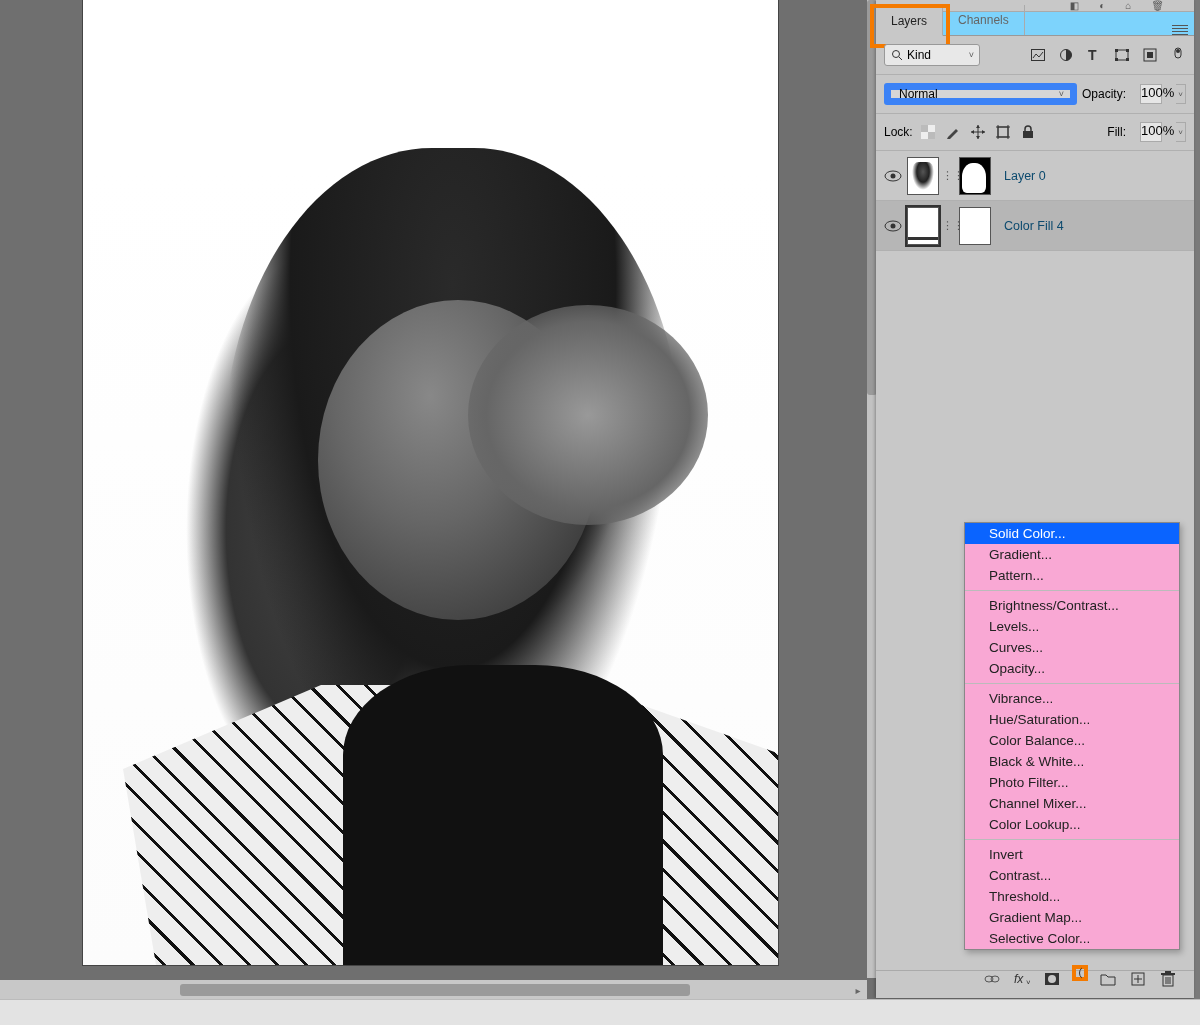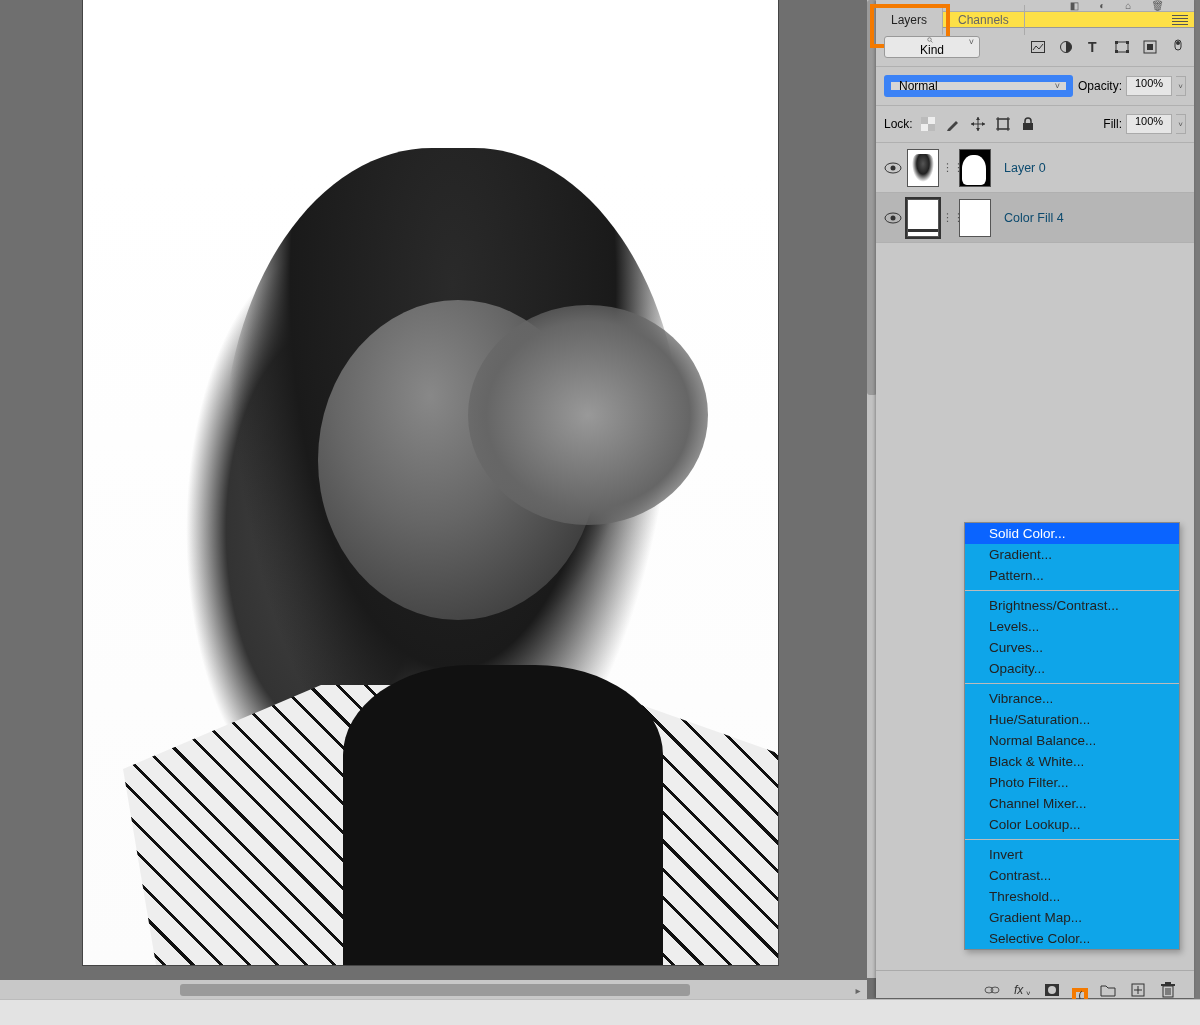--- a/index.html
+++ b/index.html
@@ -161,23 +161,23 @@
   gap: 20px;
   align-items: center;
   border-bottom: 1px solid #aaa;
   background: #c8c8c8;
 }
 .top-icons-row .i {
   font-size: 10px; color: #555;
 }
 .panel-tabs {
   display: flex;
-  align-items: center;
-  height: 16px;
-  background: #fde047;
+  align-items: flex-end;
+  height: 24px;
+  background: #7dd3fc;
   border-bottom: 1px solid #999;
   position: relative;
 }
 .tab {
   padding: 0 15px;
   height: 30px;
   display:flex; align-items:center;
   color: #666;
   border-right: 1px solid #aaa;
 }
@@ -213,21 +213,20 @@
 }
 .kind-dd {
   width: 96px;
   height: 22px;
   background: #e8e8e8;
   border: 1px solid #999;
   display:flex; align-items:center;
   padding: 0 6px;
   border-radius: 3px;
   position: relative;
-  flex-direction: column;
 }
 .kind-dd::after {
   content: "˅";
   position: absolute; right: 5px;
   color: #555; font-size: 9px;
 }
 .kind-dd svg { margin-right: 4px; }
 .filter-icons { display:flex; gap: 12px; margin-left: auto; align-items:center;}
 .fi { width: 16px; height: 14px; display:flex;align-items:center;justify-content:center;}
 .blend-dd {
@@ -235,28 +234,28 @@
   height: 22px;
   background:#d6d6d6;
   border: 7px solid #3b82f6;
   border-radius: 3px;
   display:flex;align-items:center;
   padding: 0 8px;
   position: relative;
 }
 .blend-dd::after { content:"˅"; position:absolute; right:6px; color:#555; font-size:9px;}
 .opacity-box, .fill-box {
-  display:flex; align-items:center; gap:4px;
+  display:flex; align-items:center; gap:14px;
 }
 .pct-input {
-  width: 46px; height: 20px;
+  width: 22px; height: 20px;
   background:#e6e6e6;
   border: 1px solid #aaa;
   text-align:center;
-  font-size: 11px;
+  font-size: 13px;
 }
 .pct-dd {
   width: 10px; height: 20px;
   border: 1px solid #aaa;
   border-left: none;
   display:flex;align-items:center;justify-content:center;
   font-size: 8px; color:#555;
 }
 .lock-row .label { margin-right: 2px; text-align: right; }
 .lock-icons { display:flex; gap: 9px; align-items:center;}
@@ -322,39 +321,39 @@
   width: 14px; text-align:center; color:#555; font-size: 11px;
 }
 .layer-name {
   margin-left: 10px;
   font-size: 12.5px;
   color: #0c4a6e;
 }
 .layers-bottom {
   height: 28px;
   display:flex;
-  align-items:flex-end;
+  align-items:flex-start;
   justify-content:flex-end;
   gap: 14px;
   padding: 0 18px;
   border-top: 1px solid #aaa;
   background:#c8c8c8;
 }
 .lb-icon { width: 16px; height: 16px; display:flex;align-items:center;justify-content:center;}
 .lb-highlight {
   border: 4px solid #f47a00;
   padding: 2px;
   margin: -6px -2px;
 }
 .popup-menu {
   position: absolute;
   left: 964px;
   top: 522px;
   width: 216px;
-  background: #0ea5e9;
+  background: #f9a8d4;
   border: 1px solid #888;
   box-shadow: 2px 3px 6px rgba(0,0,0,0.25);
   z-index: 10;
 }
 .popup-menu .item {
   padding: 3px 0 3px 24px;
   font-size: 13.5px;
   color: #222;
   font-family: "Segoe UI", Tahoma, sans-serif;
 }
@@ -595,21 +594,21 @@
   <div class="item">Gradient...</div>
   <div class="item">Pattern...</div>
   <div class="sep"></div>
   <div class="item">Brightness/Contrast...</div>
   <div class="item">Levels...</div>
   <div class="item">Curves...</div>
   <div class="item">Opacity...</div>
   <div class="sep"></div>
   <div class="item">Vibrance...</div>
   <div class="item">Hue/Saturation...</div>
-  <div class="item">Normal Balance...</div>
+  <div class="item">Color Balance...</div>
   <div class="item">Black &amp; White...</div>
   <div class="item">Photo Filter...</div>
   <div class="item">Channel Mixer...</div>
   <div class="item">Color Lookup...</div>
   <div class="sep"></div>
   <div class="item">Invert</div>
   <div class="item">Contrast...</div>
   <div class="item">Threshold...</div>
   <div class="item">Gradient Map...</div>
   <div class="item">Selective Color...</div>

